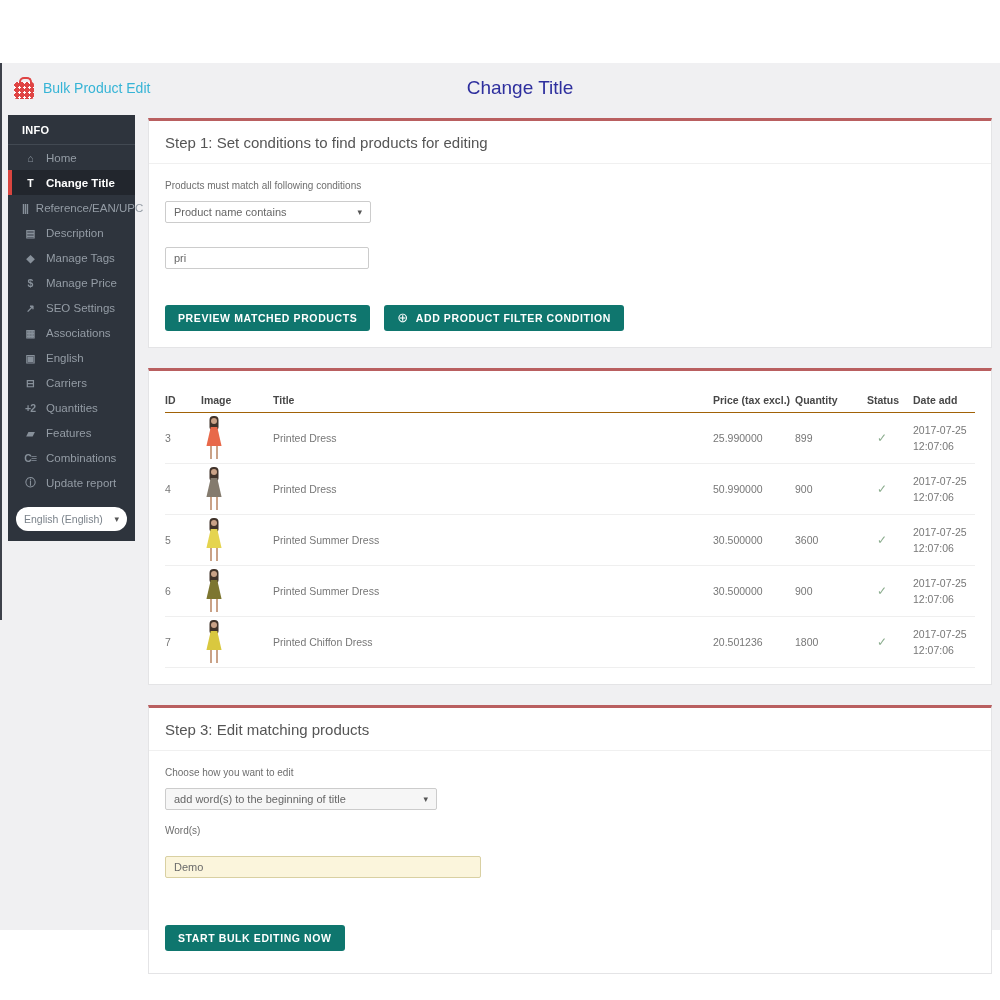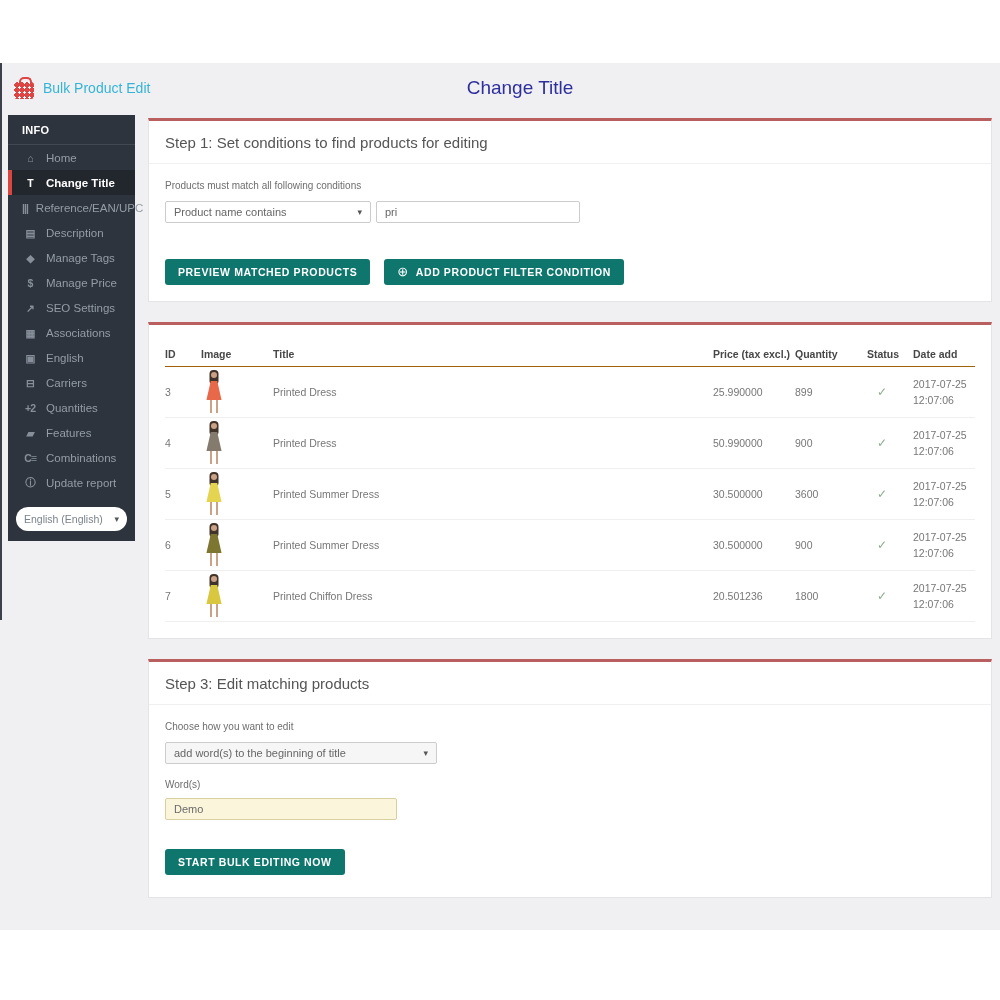--- a/index.html
+++ b/index.html
@@ -31,21 +31,21 @@
   .side-item.active .si-icon { color: #ffffff; }
   .lang-select { margin: 12px 8px 2px; background: #ffffff; border-radius: 12px; height: 24px; display: flex; align-items: center; justify-content: space-between; padding: 0 8px; font-size: 10.5px; color: #7a828a; cursor: pointer; }
   .caret { font-size: 9px; color: #555; }
 
   
   .main { flex: 1; margin: 5px 8px 0 13px; }
   .panel { background: #ffffff; border: 1px solid #e4e4e6; border-top: 3px solid #b95f60; margin-bottom: 20px; }
   .panel-title { padding: 13px 16px 12px; font-size: 15px; color: #555555; border-bottom: 1px solid #f0f0f0; }
   .panel-body { padding: 16px; }
   .field-label { font-size: 10px; color: #6e6e6e; margin-bottom: 10px; }
-  .cond-row { display: flex; gap: 5px; }
+  .cond-row { display: flex; gap: 24px; flex-direction: column; }
   .fake-select { width: 206px; height: 22px; border: 1px solid #cccccc; border-radius: 2px; display: flex; align-items: center; justify-content: space-between; padding: 0 8px; font-size: 11px; color: #666666; background: #ffffff; cursor: pointer; }
   .text-input { width: 204px; height: 22px; border: 1px solid #cccccc; border-radius: 2px; padding: 0 8px; font-size: 11px; color: #666666; font-family: inherit; outline: none; background: #fff; }
   .btn-row { margin-top: 36px; display: flex; gap: 14px; }
   .btn { background: #0f766e; color: #ffffff; border: none; border-radius: 3px; font-size: 10.5px; font-weight: bold; letter-spacing: .6px; padding: 7px 13px; display: flex; align-items: center; gap: 7px; font-family: inherit; cursor: pointer; }
   .btn .plus { font-size: 13px; font-weight: normal; line-height: 10px; }
 
   
   .tbl { font-size: 10.5px; color: #777777; margin-top: 2px; }
   .trow { display: grid; grid-template-columns: 36px 72px 1fr 82px 72px 46px 62px; align-items: center; min-height: 49px; border-bottom: 1px solid #efefef; }
   .trow.thead { min-height: 24px; color: #474747; font-weight: bold; border-bottom: 1px solid #a16207; padding-bottom: 6px; align-items: end; }
@@ -56,22 +56,22 @@
   
   .thumb { position: relative; width: 26px; height: 44px; margin: 3px 0; }
   .hair { position: absolute; top: 0; left: 50%; transform: translateX(-50%); width: 9px; height: 14px; border-radius: 4px 4px 3px 3px; background: #41332a; }
   .head { position: absolute; top: 2px; left: 50%; transform: translateX(-50%); width: 6px; height: 6px; border-radius: 50%; background: #caa287; }
   .dress { position: absolute; top: 11px; left: 50%; transform: translateX(-50%); width: 18px; height: 19px; clip-path: polygon(32% 0, 68% 0, 92% 100%, 8% 100%); }
   .legs { position: absolute; top: 30px; left: 50%; transform: translateX(-50%); width: 8px; height: 13px; border-left: 2px solid #caa287; border-right: 2px solid #caa287; }
 
   
   .mode-select { width: 272px; background: #f6f6f6; }
   .words-label { margin-top: 15px; margin-bottom: 8px; }
-  .yellow-input { width: 232px; background: #fbf5dc; border-color: #d9d0a2; color: #6a6a6a; }
-  .start-row { margin-top: 29px; margin-bottom: 6px; }
+  .yellow-input { width: 316px; background: #fbf5dc; border-color: #d9d0a2; color: #6a6a6a; margin-top: 12px; }
+  .start-row { margin-top: 47px; margin-bottom: 6px; }
 </style>
 </head>
 <body>
 
 <div class="page">
   <div class="left-edge"></div>
   <div class="app">
 
     <div class="app-header">
       <div class="page-title">Change Title</div>

